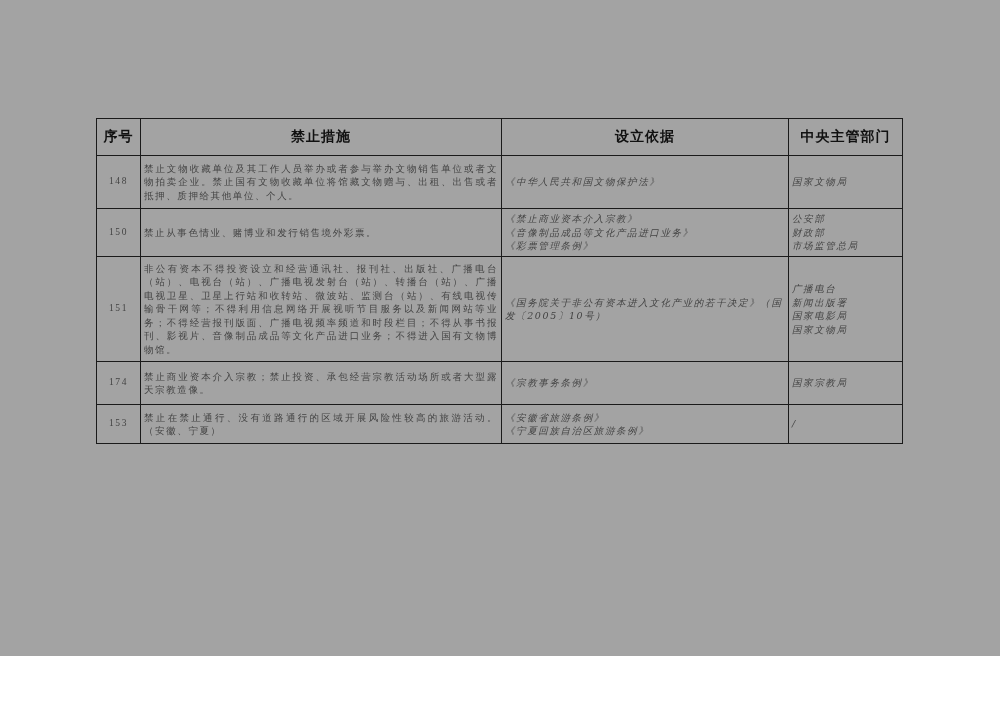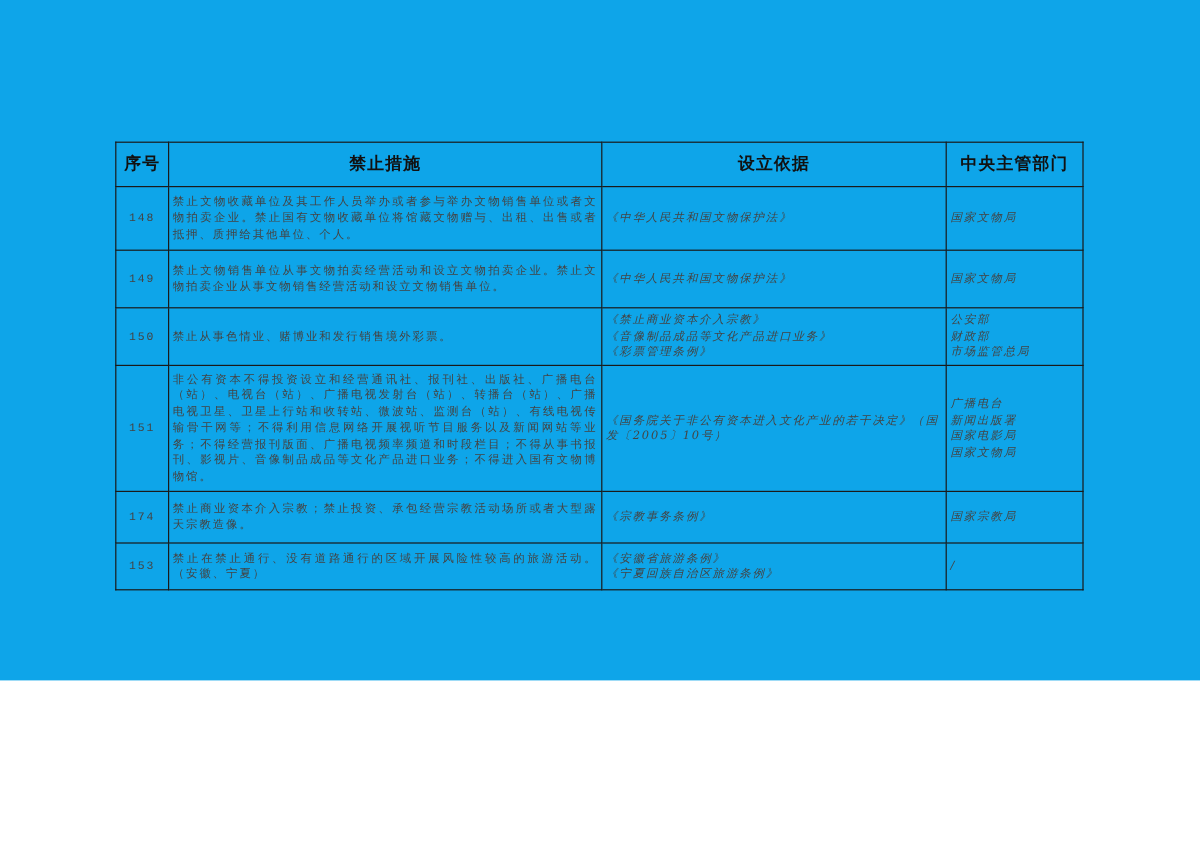--- a/index.html
+++ b/index.html
@@ -11,22 +11,22 @@
       width: 1000px;
       height: 707px;
       position: relative;
       overflow: hidden;
       font-family: "DejaVu Serif", "Liberation Serif", serif;
       color: #333333;
     }
     .page {
       position: absolute;
       left: 0; top: 0;
-      width: 1000px; height: 567px;
-      background: #0ea5e9;
+      width: 1000px; height: 656px;
+      background: #a3a3a3;
     }
     table.measures {
       position: absolute;
       left: 96px;
       top: 118px;
       width: 806px;
       border-collapse: collapse;
       table-layout: fixed;
     }
     table.measures th,
@@ -44,21 +44,21 @@
       letter-spacing: 1px;
     }
     table.measures td {
       font-size: 9.5px;
       line-height: 13.5px;
       color: #444444;
       letter-spacing: 1.6px;
     }
     td.num {
       text-align: center;
-      font-family: Liberation Mono, monospace;
+      font-family: Liberation Serif, serif;
       font-size: 11px;
       letter-spacing: 0;
       color: #333333;
     }
     td.measure { text-align: justify; }
     .line { display: block; font-style: italic; }
     col.c-num { width: 44px; }
     col.c-measure { width: 361px; }
     col.c-basis { width: 287px; }
     col.c-dept { width: 114px; }
@@ -95,30 +95,20 @@
         <th>序号</th>
         <th>禁止措施</th>
         <th>设立依据</th>
         <th>中央主管部门</th>
       </tr>
     </thead>
     <tbody>
       <tr class="r148">
         <td class="num">148</td>
         <td class="measure">禁止文物收藏单位及其工作人员举办或者参与举办文物销售单位或者文物拍卖企业。禁止国有文物收藏单位将馆藏文物赠与、出租、出售或者抵押、质押给其他单位、个人。</td>
-        <td>
-          <span class="line">《中华人民共和国文物保护法》</span>
-        </td>
-        <td>
-          <span class="line">国家文物局</span>
-        </td>
-      </tr>
-      <tr class="r149">
-        <td class="num">149</td>
-        <td class="measure">禁止文物销售单位从事文物拍卖经营活动和设立文物拍卖企业。禁止文物拍卖企业从事文物销售经营活动和设立文物销售单位。</td>
         <td>
           <span class="line">《中华人民共和国文物保护法》</span>
         </td>
         <td>
           <span class="line">国家文物局</span>
         </td>
       </tr>
       <tr class="r150">
         <td class="num">150</td>
         <td class="measure">禁止从事色情业、赌博业和发行销售境外彩票。</td>

